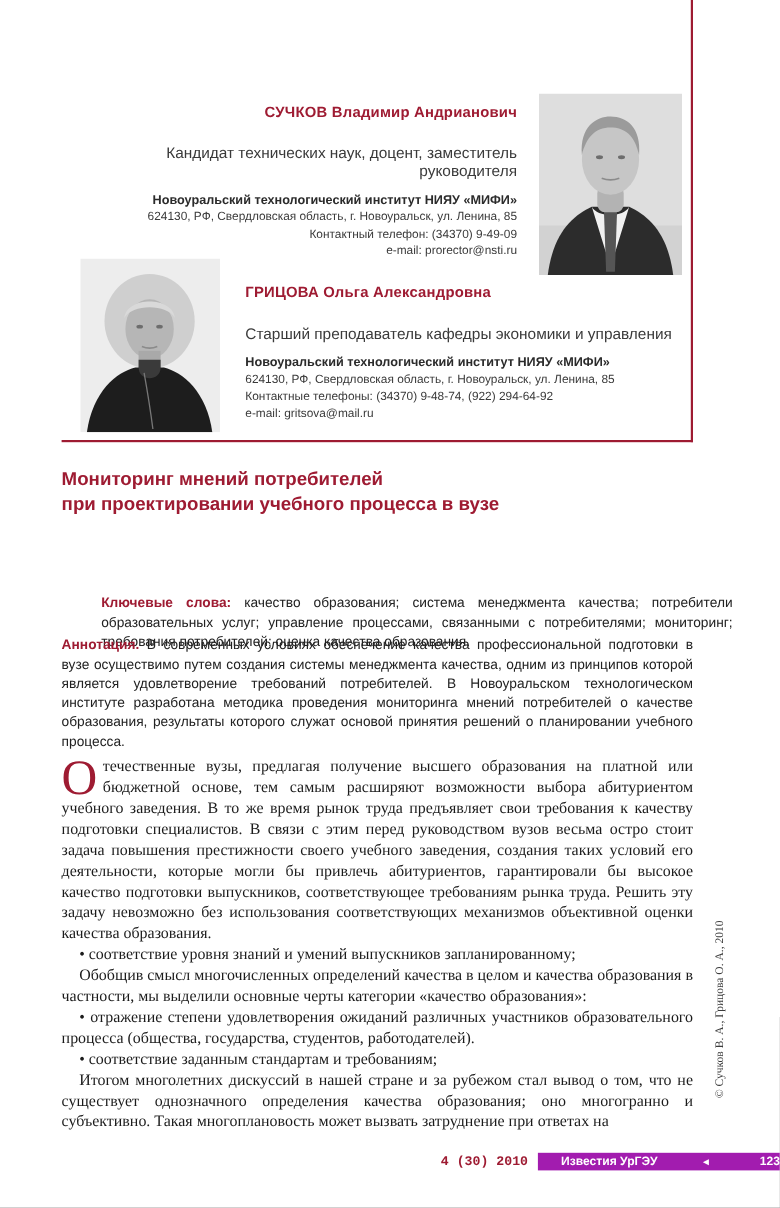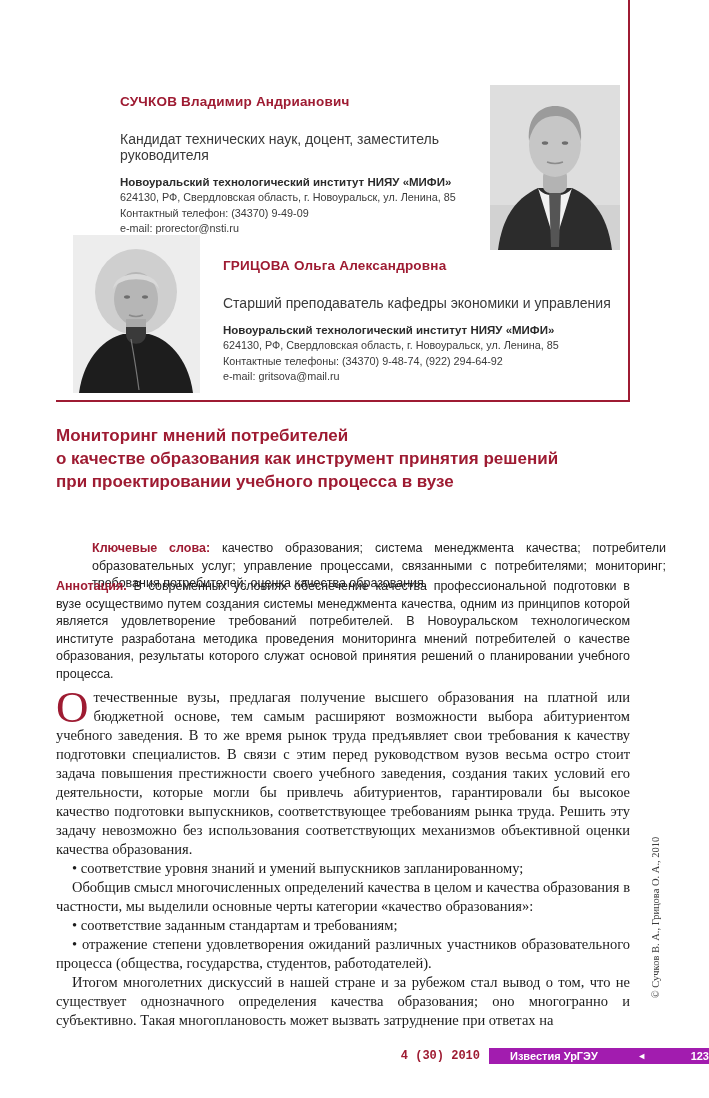--- a/index.html
+++ b/index.html
@@ -15,21 +15,21 @@
   .vrule { position:absolute; left:628px; top:0; width:2px; height:402px; background:#9e1b32; }
   .hrule { position:absolute; left:56px; top:400px; width:574px; height:2px; background:#9e1b32; }
 
   
   .photo { position:absolute; display:block; }
   .photo-m { left:490px; top:85px; width:130px; height:165px; }
   .photo-w { left:73px;  top:235px; width:127px; height:158px; }
 
   
   .author { position:absolute; color:#333; }
-  .author-1 { left:120px; top:94px;  width:350px; }
+  .author-1 { left:120px; top:94px;  width:350px; text-align:right; }
   .author-2 { left:223px; top:258px; width:400px; text-align:left; }
   .a-name { font-size:13.5px; font-weight:bold; color:#9e1b32; margin-bottom:22px; letter-spacing:.2px; }
   .a-pos  { font-size:14px; color:#3a3a3a; margin-bottom:13px; }
   .a-inst { font-size:11.5px; font-weight:bold; color:#2b2b2b; margin-bottom:2px; }
   .a-line { font-size:10.8px; color:#3a3a3a; line-height:15.5px; }
 
   
   .title {
     position:absolute; left:56px; top:424px; width:574px;
     text-align:left; color:#9e1b32; font-size:17px; font-weight:bold; line-height:23px;
@@ -126,34 +126,33 @@
     <div class="a-name">ГРИЦОВА Ольга Александровна</div>
     <div class="a-pos">Старший преподаватель кафедры экономики и управления</div>
     <div class="a-inst">Новоуральский технологический институт НИЯУ «МИФИ»</div>
     <div class="a-line">624130, РФ, Свердловская область, г. Новоуральск, ул. Ленина, 85</div>
     <div class="a-line">Контактные телефоны: (34370) 9-48-74, (922) 294-64-92</div>
     <div class="a-line">e-mail: gritsova@mail.ru</div>
   </div>
 
   <div class="title">
     <div>Мониторинг мнений потребителей</div>
-    <div>о качестве образования как инструмент принятия решений</div>
     <div>при проектировании учебного процесса в вузе</div>
   </div>
 
   <div class="meta-para kw"><span class="meta-label">Ключевые слова:</span><span> качество образования; система менеджмента качества; потребители образовательных услуг; управление процессами, связанными с потребителями; мониторинг; требования потребителей; оценка качества образования.</span></div>
 
   <div class="meta-para ab"><span class="meta-label">Аннотация.</span><span> В современных условиях обеспечение качества профессиональной подготовки в вузе осуществимо путем создания системы менеджмента качества, одним из принципов которой является удовлетворение требований потребителей. В Новоуральском технологическом институте разработана методика проведения мониторинга мнений потребителей о качестве образования, результаты которого служат основой принятия решений о планировании учебного процесса.</span></div>
 
   <div class="body-text">
     <p><span class="dropcap">О</span><span>течественные вузы, предлагая получение высшего образования на платной или бюджетной основе, тем самым расширяют возможности выбора абитуриентом учебного заведения. В то же время рынок труда предъявляет свои требования к качеству подготовки специалистов. В связи с этим перед руководством вузов весьма остро стоит задача повышения престижности своего учебного заведения, создания таких условий его деятельности, которые могли бы привлечь абитуриентов, гарантировали бы высокое качество подготовки выпускников, соответствующее требованиям рынка труда. Решить эту задачу невозможно без использования соответствующих механизмов объективной оценки качества образования.</span></p>
     <p class="indent"><span>•</span><span> соответствие уровня знаний и умений выпускников запланированному;</span></p>
     <p class="indent">Обобщив смысл многочисленных определений качества в целом и качества образования в частности, мы выделили основные черты категории «качество образования»:</p>
+    <p class="indent"><span>•</span><span> отражение степени удовлетворения ожиданий различных участников образовательного процесса (общества, государства, студентов, работодателей).</span></p>
     <p class="indent"><span>•</span><span> соответствие заданным стандартам и требованиям;</span></p>
-    <p class="indent"><span>•</span><span> отражение степени удовлетворения ожиданий различных участников образовательного процесса (общества, государства, студентов, работодателей).</span></p>
     <p class="indent">Итогом многолетних дискуссий в нашей стране и за рубежом стал вывод о том, что не существует однозначного определения качества образования; оно многогранно и субъективно. Такая многоплановость может вызвать затруднение при ответах на</p>
   </div>
 
   <div class="copyright">© Сучков В. А., Грицова О. А., 2010</div>
 
   <div class="footer-issue">4 (30) 2010</div>
   <div class="footer-bar">
     <span>Известия УрГЭУ</span>
     <span class="arrow">◄</span>
     <span>123</span>

